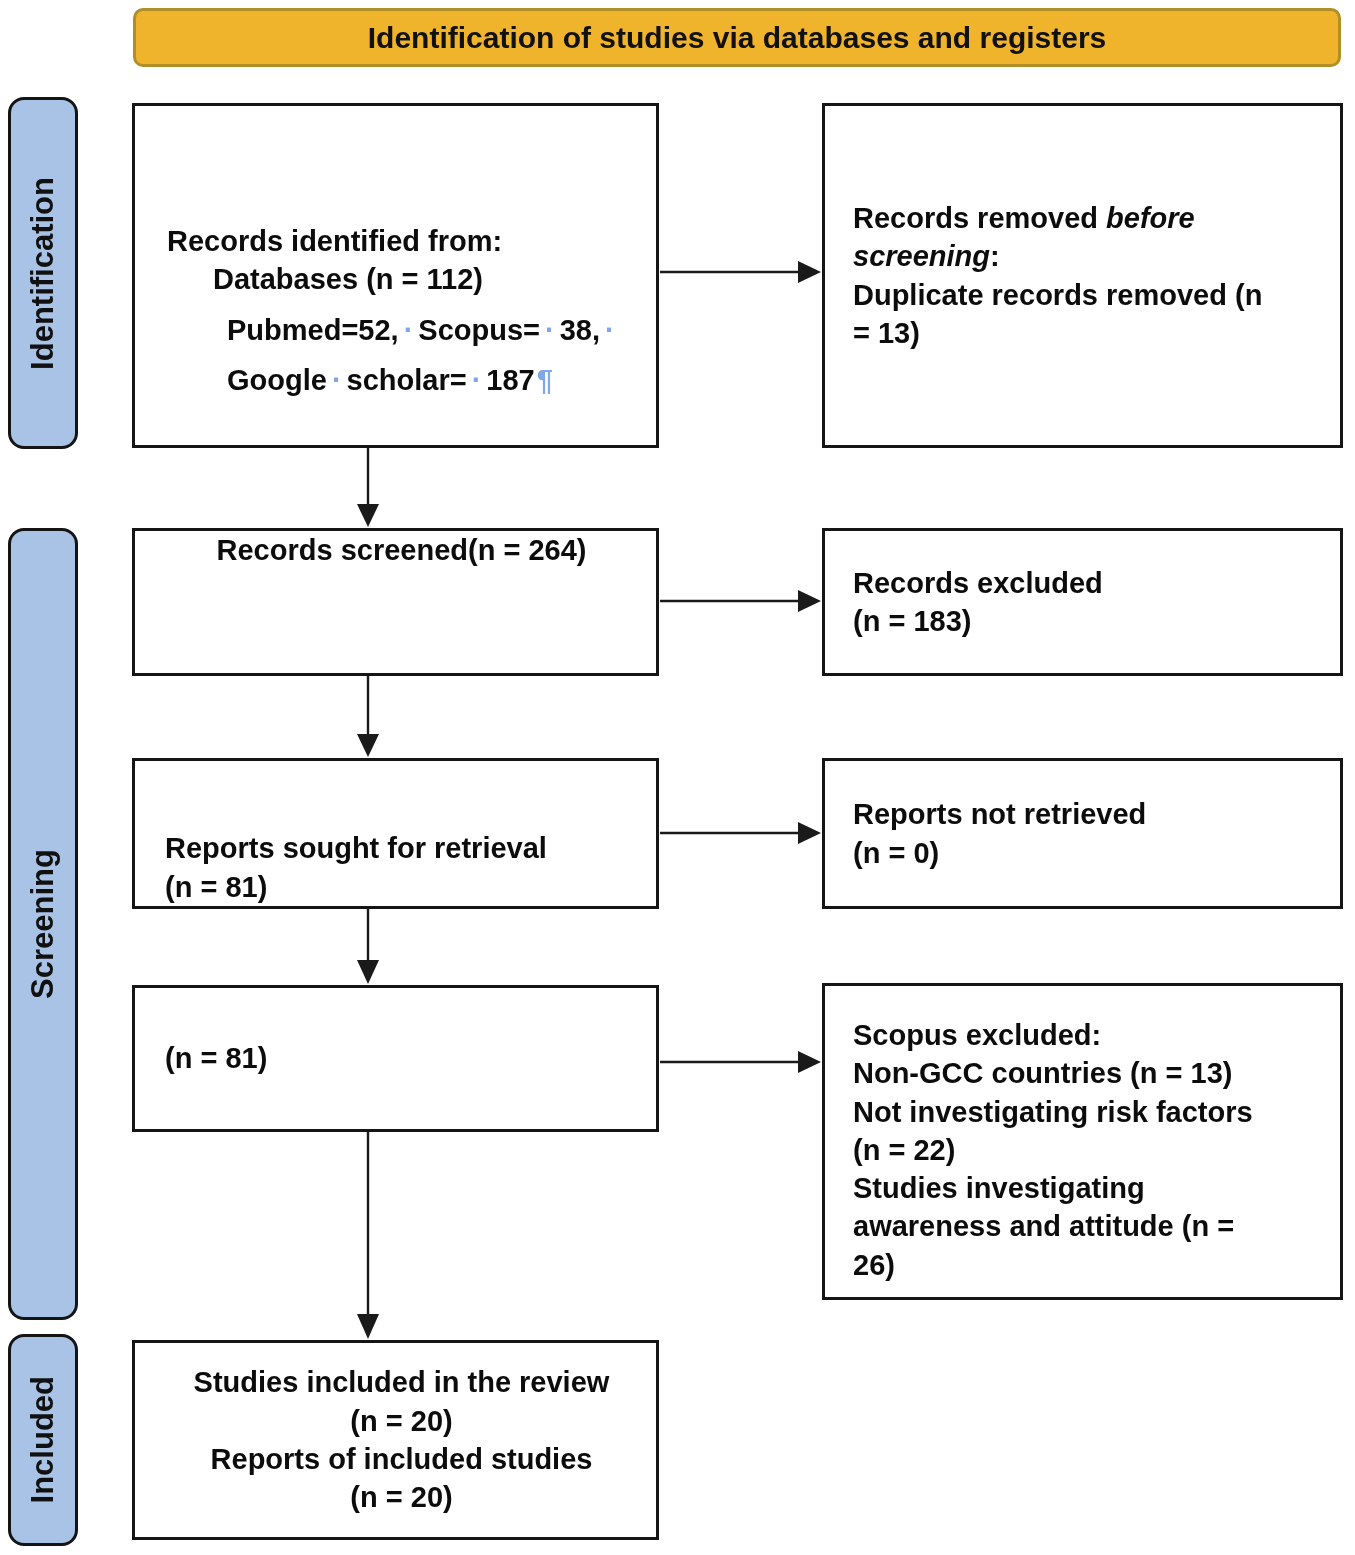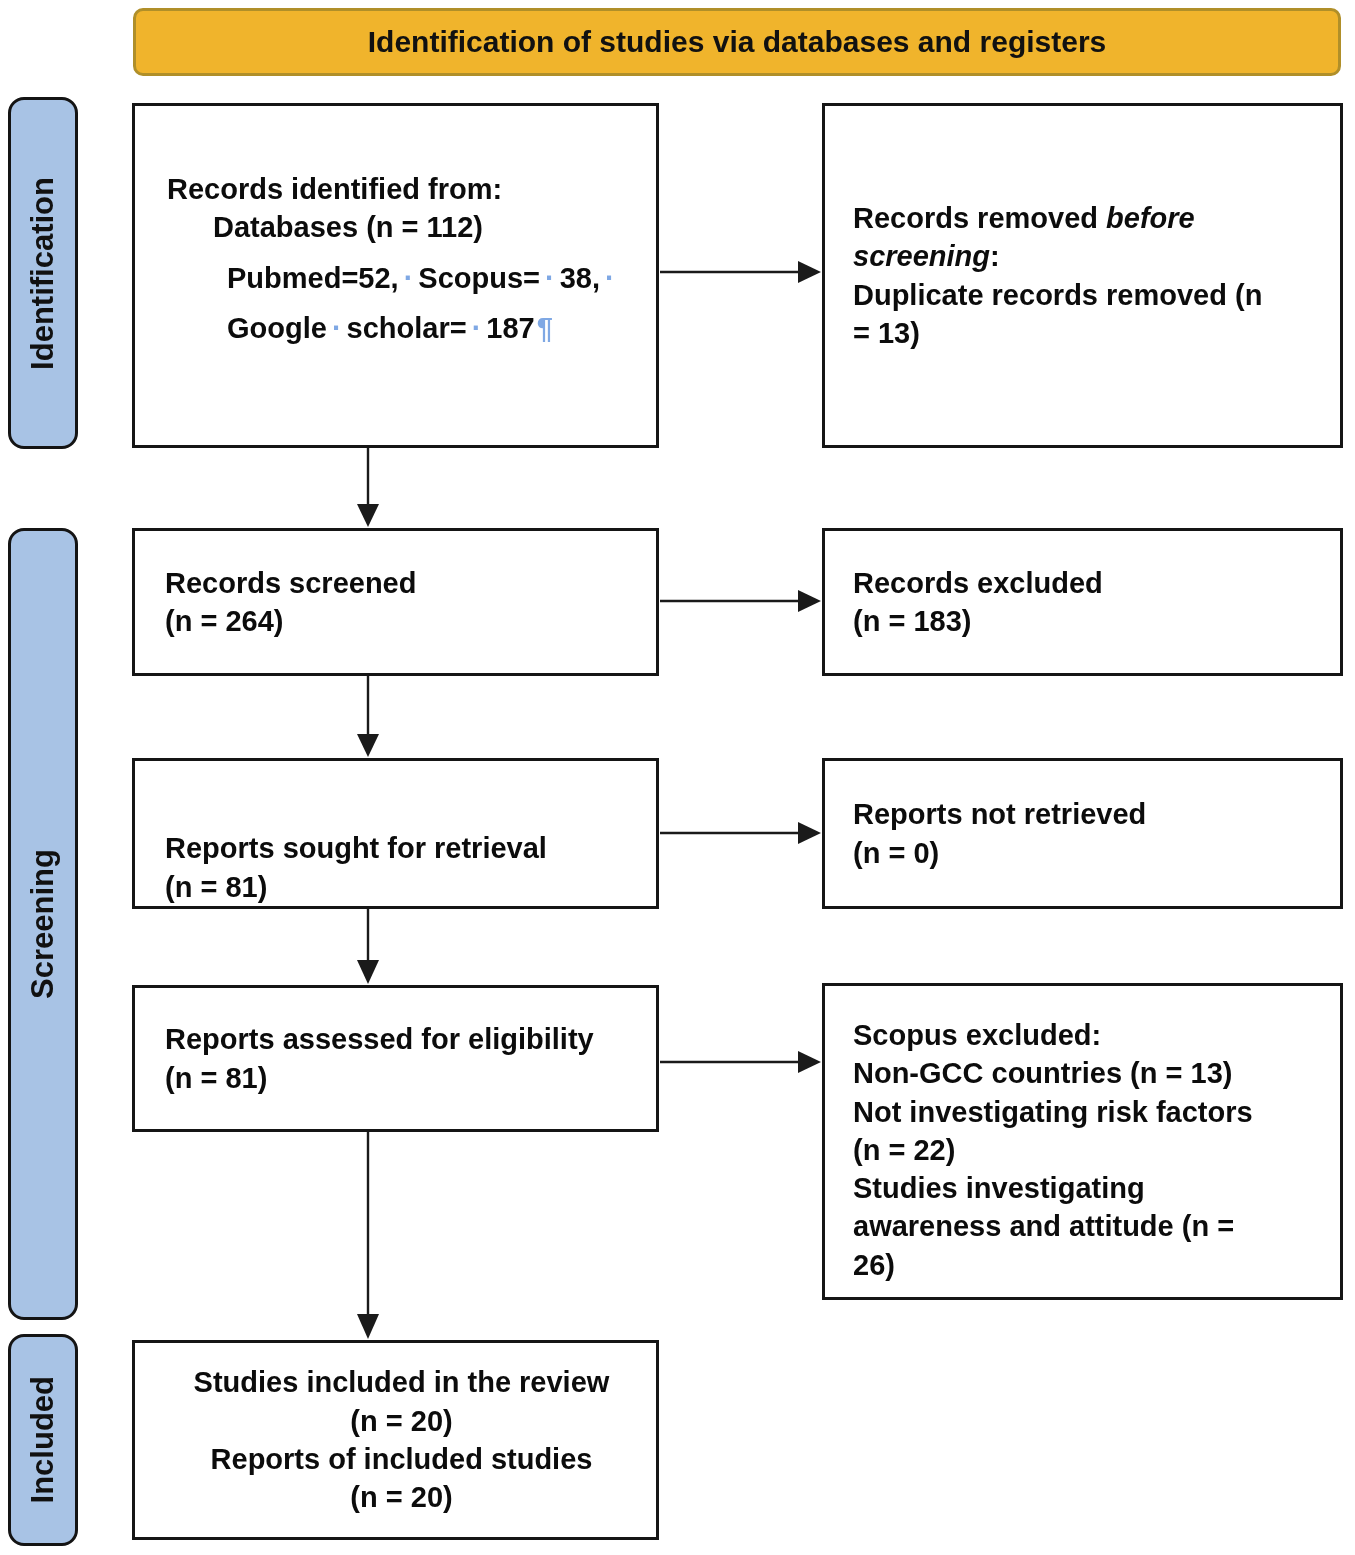--- a/index.html
+++ b/index.html
@@ -10,21 +10,21 @@
     background: #ffffff;
     font-family: "Liberation Sans", sans-serif;
     color: #000000;
     overflow: hidden;
   }
 
   
   .banner {
     position: absolute;
     left: 133px; top: 8px;
-    width: 1208px; height: 68px;
+    width: 1208px; height: 59px;
     background: #F0B42C;
     border: 3px solid #B08F29;
     border-radius: 10px;
     box-sizing: border-box;
     display: flex; align-items: center; justify-content: center;
     font-size: 30px; font-weight: bold;
     color: #111;
   }
 
   
@@ -55,23 +55,23 @@
     border: 3px solid #151515;
     box-sizing: border-box;
     font-size: 29px;
     line-height: 1.32;
     color: #0c0c0c;
     font-weight: bold;
   }
   .col-left  { left: 132px; width: 527px; }
   .col-right { left: 822px; width: 521px; }
 
-  .b-identified   { top: 103px; height: 345px; padding: 64px 18px 0 32px; }
+  .b-identified   { top: 103px; height: 345px; padding: 116px 18px 0 32px; }
   .b-removed      { top: 103px; height: 345px; padding: 0 26px 0 28px; display:flex; flex-direction:column; justify-content:center; }
-  .b-screened     { top: 528px; height: 148px; padding: 0 18px 0 30px; display:flex; flex-direction:column; justify-content:center; }
+  .b-screened     { top: 528px; height: 148px; padding: 0 18px 0 30px; display:flex; flex-direction:row; justify-content:center; }
   .b-excluded     { top: 528px; height: 148px; padding: 0 18px 0 28px; display:flex; flex-direction:column; justify-content:center; }
   .b-sought       { top: 758px; height: 151px; padding: 0 18px 0 30px; display:flex; flex-direction:column; justify-content:flex-end; }
   .b-notretrieved { top: 758px; height: 151px; padding: 0 18px 0 28px; display:flex; flex-direction:column; justify-content:center; }
   .b-assessed     { top: 985px; height: 147px; padding: 0 18px 0 30px; display:flex; flex-direction:column; justify-content:center; }
   .b-rexcluded    { top: 983px; height: 317px; padding: 30px 22px 0 28px; }
   .b-included     { top: 1340px; height: 200px; padding: 0 18px 0 30px; display:flex; flex-direction:column; justify-content:center;align-items:center; }
 
   .indent1 { margin-left: 46px; }
   .indent2 { margin-left: 60px; margin-top: 12px; }
   .hang    { max-width: 412px; }
@@ -132,21 +132,20 @@
   <div class="box col-left b-sought">
     <div>Reports sought for retrieval</div>
     <div>(n = 81)</div>
   </div>
   <div class="box col-right b-notretrieved">
     <div>Reports not retrieved</div>
     <div>(n = 0)</div>
   </div>
 
   <div class="box col-left b-assessed">
-    <div>Reports assessed for eligibility</div>
     <div>(n = 81)</div>
   </div>
   <div class="box col-right b-rexcluded">
     <div>Scopus excluded:</div>
     <div class="hang">Non-GCC countries (n = 13)</div>
     <div class="hang">Not investigating risk factors (n = 22)</div>
     <div class="hang">Studies investigating awareness and attitude (n = 26)</div>
   </div>
 
   <div class="box col-left b-included">

